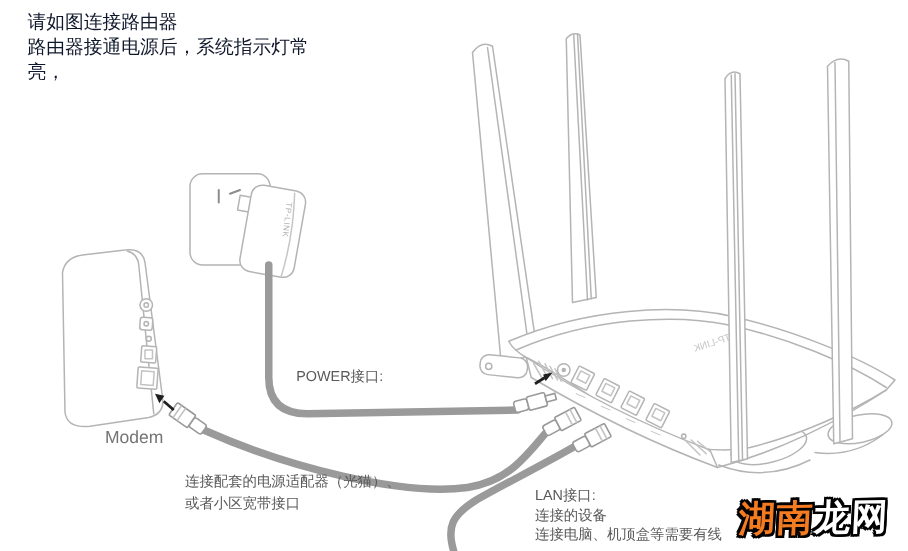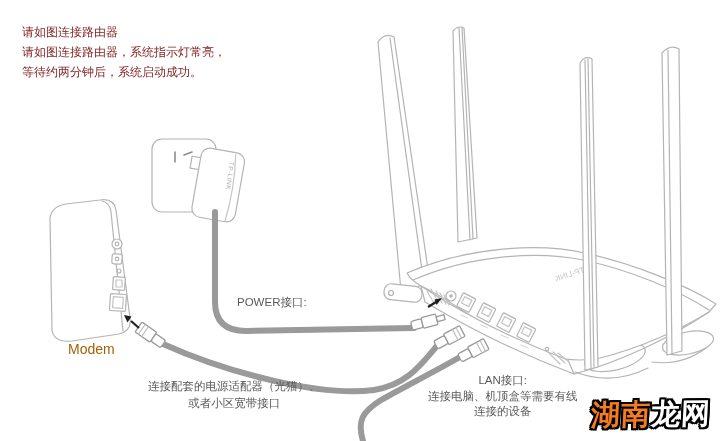--- a/index.html
+++ b/index.html
@@ -4,29 +4,29 @@
 <style>
   html,body{margin:0;padding:0;}
   body{
     width:726px;height:441px;position:relative;overflow:hidden;
     background:#ffffff;
     font-family:"Liberation Sans","DejaVu Sans",sans-serif;
   }
   .abs{position:absolute;}
   #stage{width:726px;height:441px;position:relative;}
   .intro{
-    left:22px;top:22px;width:230px;
-    font-size:12px;line-height:20px;color:#7f1d1d;
+    left:22px;top:8px;width:230px;
+    font-size:15px;line-height:20px;color:#0f172a;
   }
-  .ann{color:#595959;font-size:11.5px;line-height:16px;text-align:center;}
+  .ann{color:#595959;font-size:11.5px;line-height:16px;}
   .ann .t{margin-bottom:0;}
   #power-ann{left:237px;top:294px;}
   #wan-ann{left:148px;top:378px;line-height:17px;}
-  #lan-ann{left:428px;top:373px;line-height:15.5px;}
-  #modem-label{left:68px;top:341px;font-size:14px;color:#a16207;}
+  #lan-ann{left:428px;top:390px;line-height:15.5px;}
+  #modem-label{left:84px;top:341px;font-size:14px;color:#737373;}
   #watermark{
     left:591px;top:395px;
     font-size:29px;font-weight:bold;letter-spacing:1px;
     transform:rotate(-1deg) skewX(-4deg);
     white-space:nowrap;
     text-shadow:
       -2px -2px 0 #000,0 -2px 0 #000,2px -2px 0 #000,
       -2px 0 0 #000,2px 0 0 #000,
       -2px 2px 0 #000,0 2px 0 #000,2px 2px 0 #000,
       -1px -1px 0 #000,1px 1px 0 #000,1px -1px 0 #000,-1px 1px 0 #000;
@@ -207,37 +207,36 @@
     </g>
     <g>
       <path d="M428,307 L436,302" stroke-width="2.2" fill="none"></path>
       <polygon points="442,298 436.5,305 434.5,299.5" stroke="none"></polygon>
     </g>
   </g>
 </svg>
 
 <div class="abs intro">
   <div>请如图连接路由器</div>
-  <div>请如图连接路由器，系统指示灯常亮，</div>
-  <div>等待约两分钟后，系统启动成功。</div>
+  <div>路由器接通电源后，系统指示灯常亮，</div>
 </div>
 
 <div class="abs ann" id="power-ann">
   <div class="t">POWER接口:</div>
 </div>
 
 <div class="abs ann" id="wan-ann">
   <div>连接配套的电源适配器（光猫）、</div>
   <div>或者小区宽带接口</div>
 </div>
 
 <div class="abs ann" id="lan-ann">
   <div class="t">LAN接口:</div>
+  <div>连接的设备</div>
   <div>连接电脑、机顶盒等需要有线</div>
-  <div>连接的设备</div>
 </div>
 
 <div class="abs" id="modem-label">Modem</div>
 
 <div class="abs" id="watermark">
   <span class="w1">湖南</span><span class="w2">龙网</span>
 </div>
 
 </div>
 

